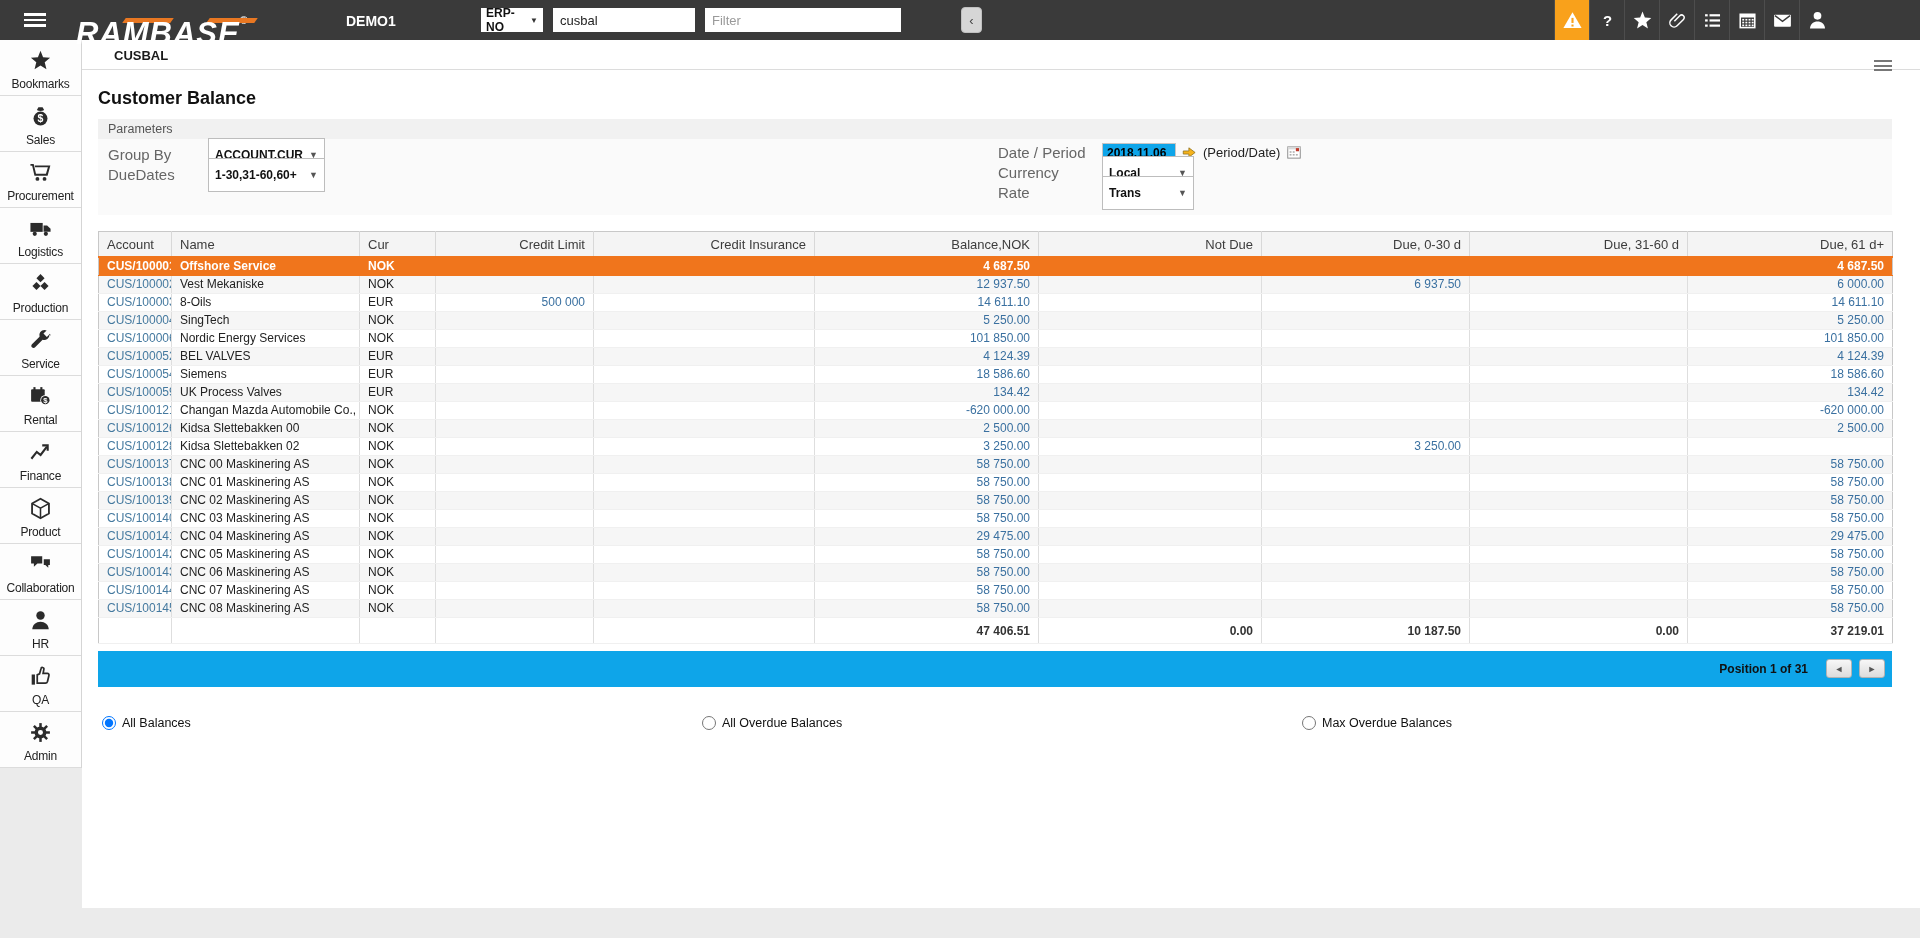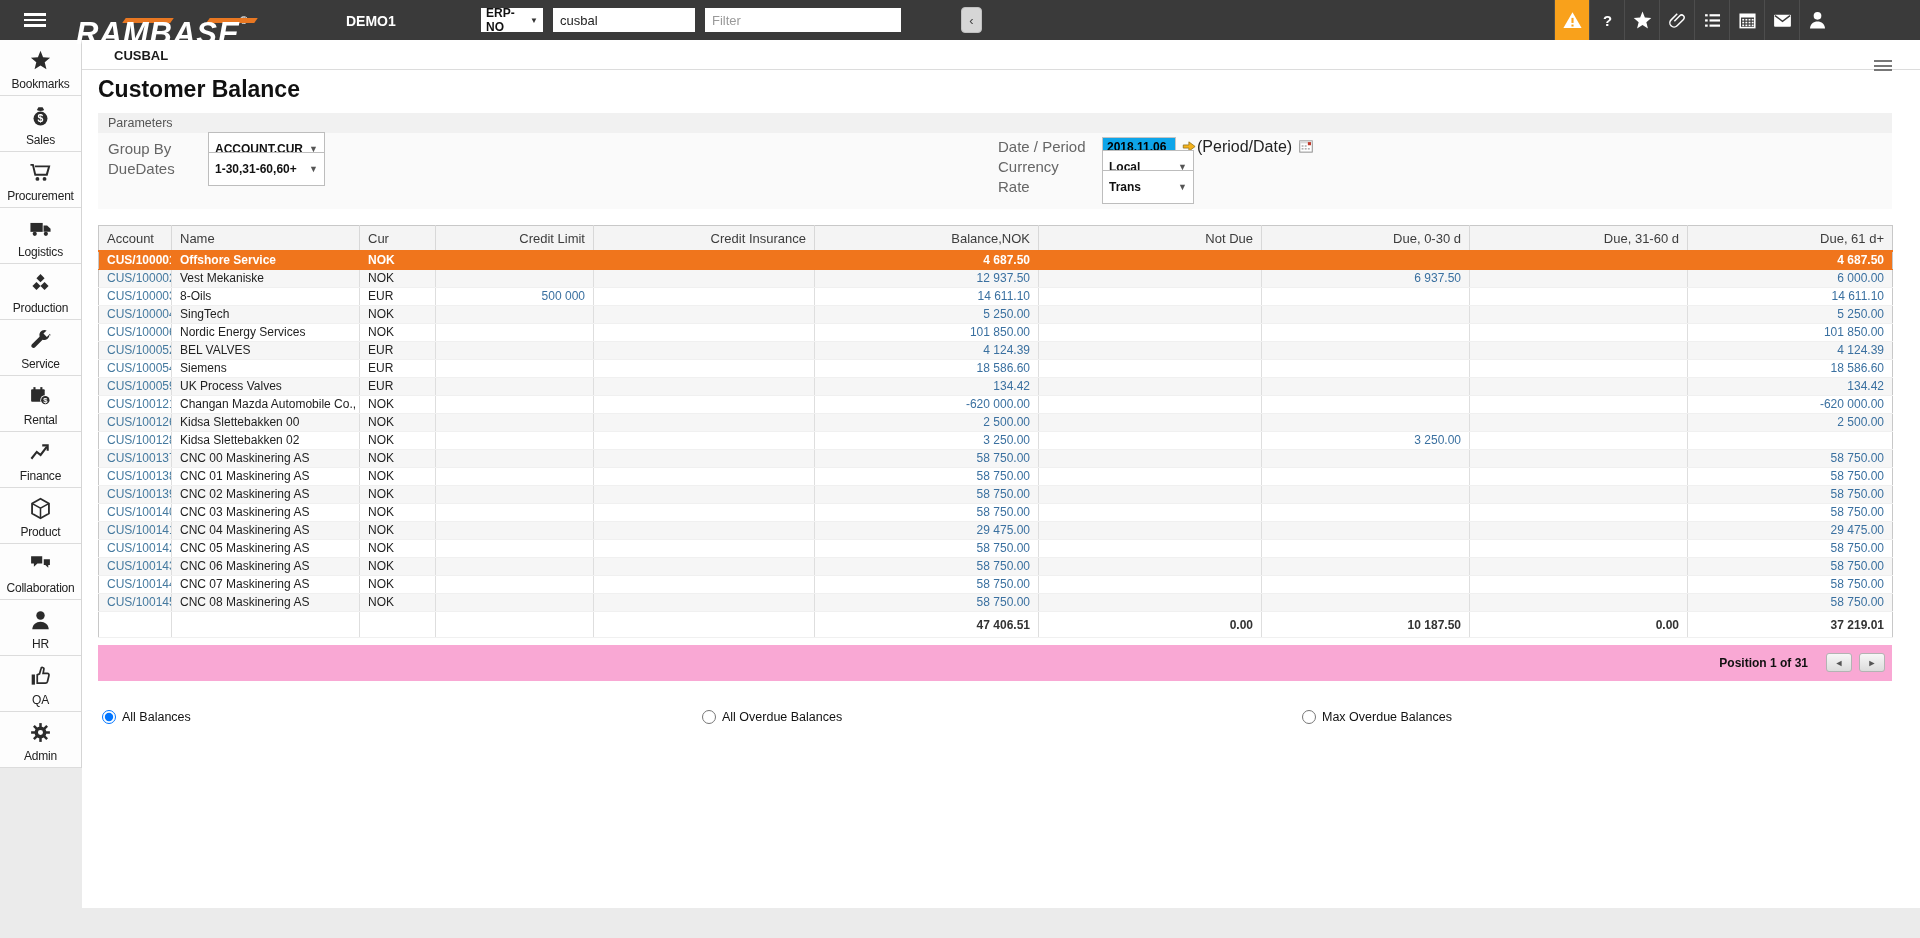--- a/index.html
+++ b/index.html
@@ -36,54 +36,54 @@
   .sb-label { font-size:12px; letter-spacing:-0.2px; margin-top:1px; color:#222; }
 
   
   .content { position:absolute; left:82px; top:40px; width:1838px; height:868px; background:#fff; }
   .appbar { position:relative; height:30px; border-bottom:1px solid #dcdcdc; }
   .app-code { position:absolute; left:32px; top:8px; font-size:13px; font-weight:700; color:#1a1a1a; }
   .app-menu { position:absolute; right:28px; top:20px; width:18px; height:12px; cursor:pointer; }
   .app-menu i { display:block; height:2px; background:#777; margin-bottom:2.6px; }
 
   .panel { padding-left:16px; }
-  .page-title { font-size:23px; font-weight:700; color:#111; margin-top:6px; }
+  .page-title { font-size:18px; font-weight:700; color:#111; margin-top:18px; }
 
   .params { width:1794px; margin-top:10px; background:#fafafa; font-size:13px; position:relative; height:96px; }
   .params-header { height:20px; background:#f1f1f1; color:#555; font-size:12.5px; padding:3px 0 0 10px; }
   .prow { position:absolute; height:19px; display:flex; align-items:center; }
   .plabel { color:#666; font-size:15px; }
   .l1 { left:10px; top:26px; } .l2 { left:10px; top:46px; } .l3 { left:10px; top:66px; }
   .r1 { left:900px; top:24px; } .r2 { left:900px; top:44px; } .r3 { left:900px; top:64px; }
   .prow .plabel { width:100px; }
   .r1 .plabel, .r2 .plabel, .r3 .plabel { width:104px; }
   .sel { display:inline-flex; width:117px; height:20px; border:1px solid #bdbdbd; background:#fff; align-items:center; justify-content:space-between; padding:16px 6px; font-size:12px; font-weight:700; color:#111; cursor:pointer; }
   .sel .car { font-size:9px; color:#555; font-weight:400; }
   .txt-input { height:18px; border:1px solid #c4c4c4; background:#0ea5e9; font-family:inherit; font-size:12px; padding:0 4px; }
   #cust-filter { width:342px; }
   #date-input { width:74px; height:20px; font-weight:700; }
-  .hint { font-size:16px; color:#222; margin-left:0; }
+  .hint { font-size:13px; color:#222; margin-left:6px; }
   .mini-ico { margin-left:6px; display:inline-flex; }
 
   
   .grid { margin-top:16px; border-collapse:collapse; table-layout:fixed; width:1794px; border:1px solid #c8c8c8; }
   .grid th { background:#f4f4f4; border-bottom:2px solid #f0751c; border-left:1px solid #d8d8d8; padding:5px 8px 4px; font-weight:400; color:#3c3c3c; font-size:13px; text-align:left; white-space:nowrap; overflow:hidden; }
   .grid th:first-child, .grid td:first-child { border-left:0; }
   .grid th.num { text-align:right; }
   .grid td { border-left:1px solid #dedede; border-bottom:1px solid #f0f0f0; padding:1px 8px; height:18px; font-size:12px; color:#222; white-space:nowrap; overflow:hidden; }
   .grid td.num { text-align:right; color:#3a70a0; }
   .grid tbody tr { cursor:pointer; }
   .grid tbody tr:nth-child(even) td { background:#f6f6f6; }
   .grid a.acct { color:#44799f; text-decoration:none; cursor:pointer; }
   .grid tr.selected td { background:#f0751c !important; color:#fff; font-weight:700; border-color:#f0751c; }
   .grid tr.selected a.acct { color:#fff; }
   .grid tfoot td { border-top:1px solid #999; background:#fff; padding:6px 8px 5px; font-weight:600; color:#333; font-size:12px; }
 
   
-  .pagerbar { width:1794px; height:36px; margin-top:7px; background:#f9a8d4; display:flex; align-items:center; justify-content:flex-end; }
+  .pagerbar { width:1794px; height:36px; margin-top:7px; background:#0ea5e9; display:flex; align-items:center; justify-content:flex-end; }
   .pos-label { font-size:12px; font-weight:700; color:#111; margin-right:18px; }
   .pg-btn { width:26px; height:19px; margin-right:7px; border:1px solid #b3b3b3; border-radius:3px; background:linear-gradient(#f7f7f7,#dcdcdc); color:#555; font-size:9px; display:flex; align-items:center; justify-content:center; cursor:pointer; }
   .radios { position:relative; width:1794px; height:20px; margin-top:29px; }
   .radio-opt { position:absolute; display:flex; align-items:center; font-size:12.5px; color:#111; cursor:pointer; }
   .radio-opt input { margin-right:6px; width:14px; height:14px; }
   .ro1 { left:4px; } .ro2 { left:604px; } .ro3 { left:1204px; }
 </style>
 </head>
 <body>
 

